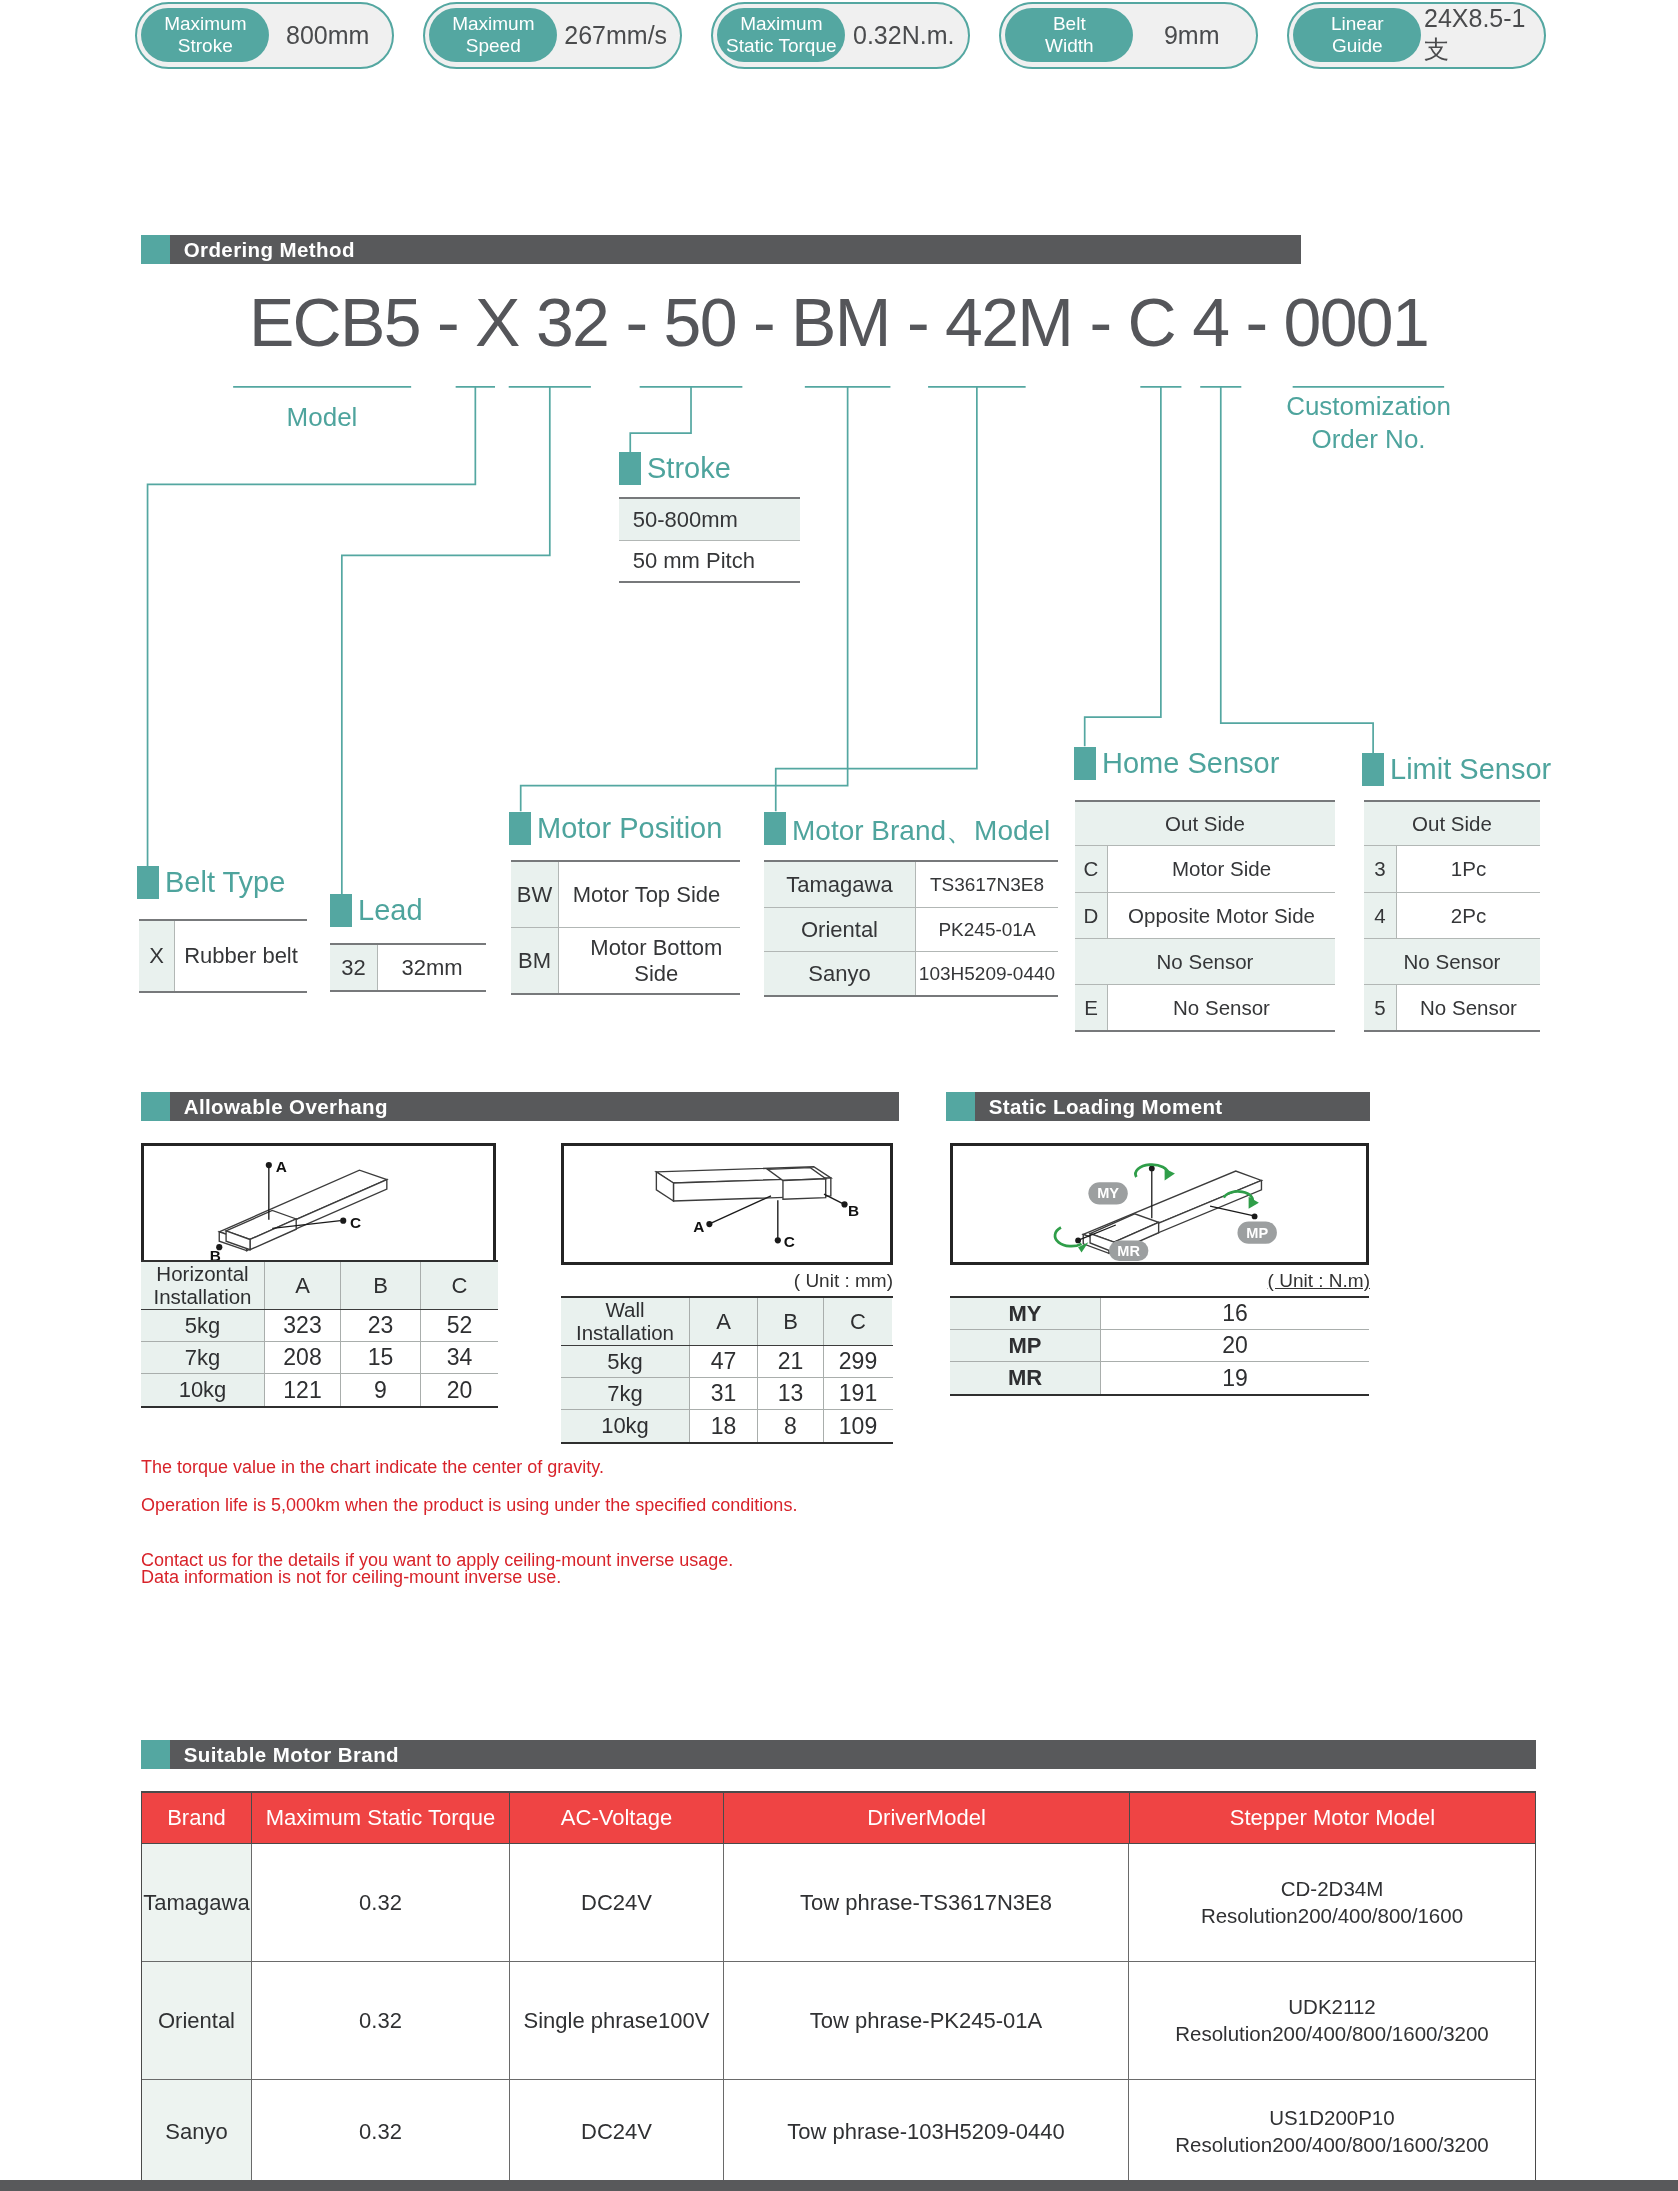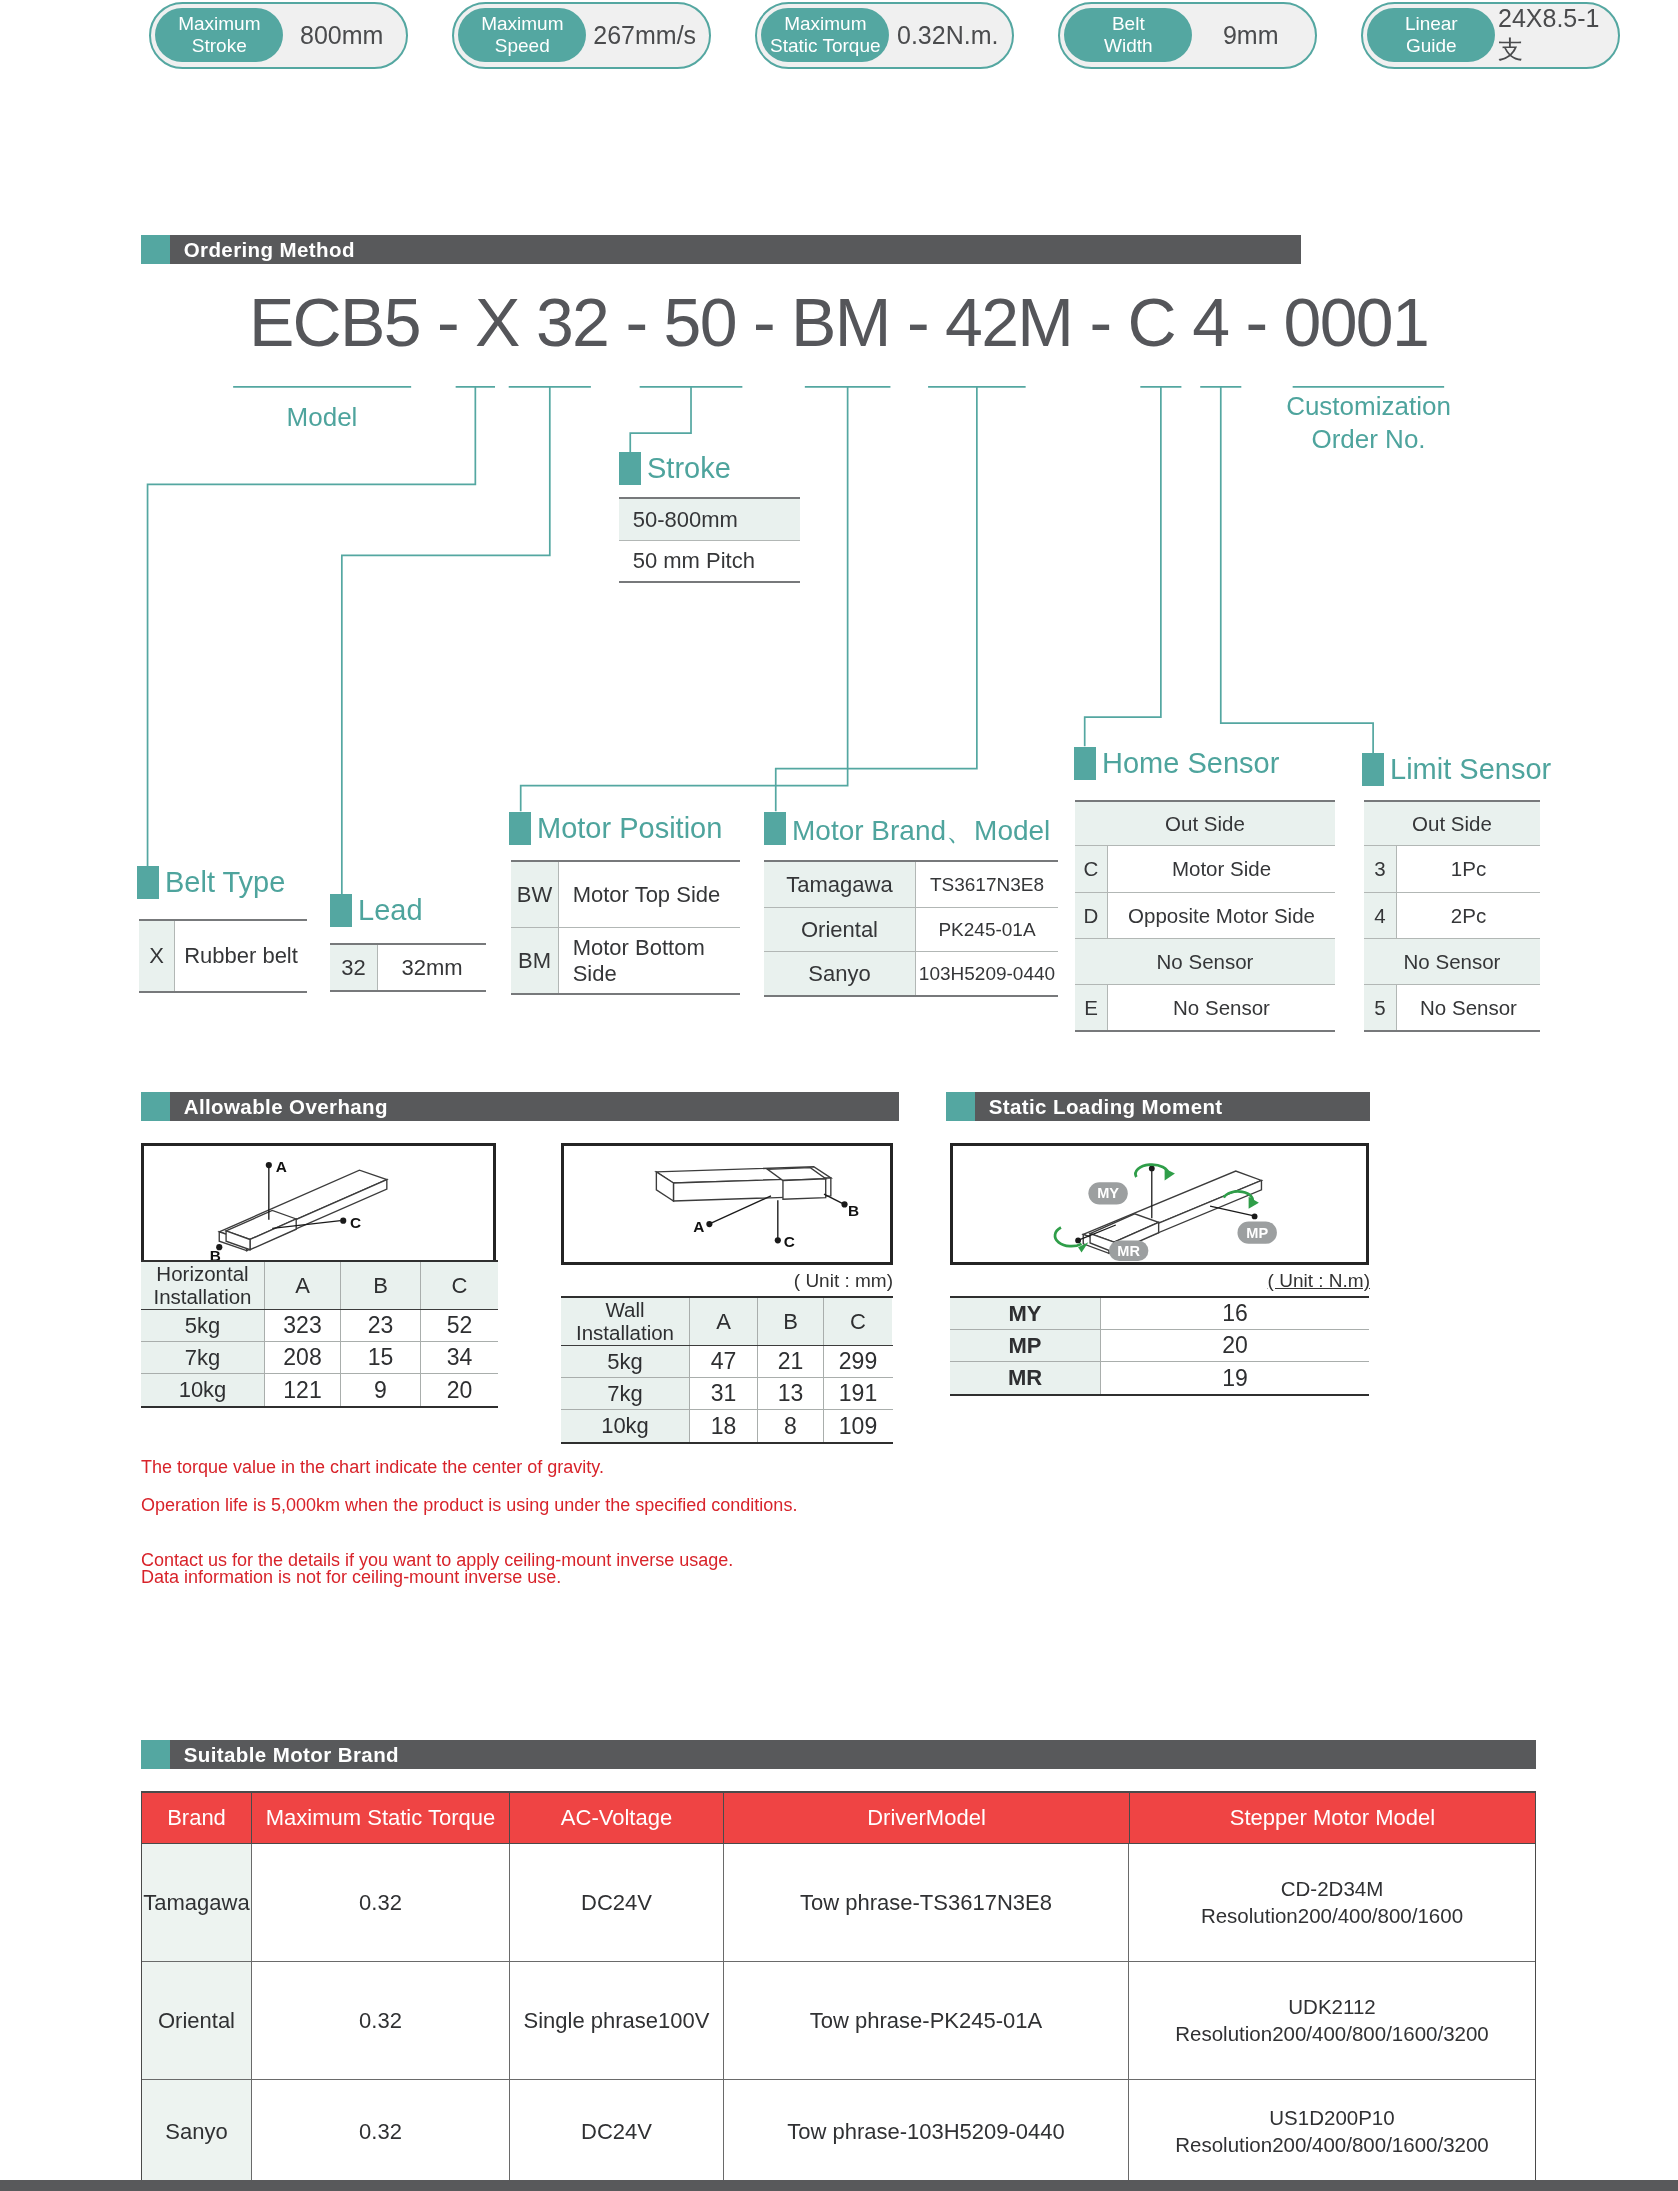--- a/index.html
+++ b/index.html
@@ -2,41 +2,41 @@
 <html style="font-size:13.7px"><head>
 <meta charset="utf-8">
 <style>
   html,body{margin:0;padding:0;}
   body{
     width:1679px;height:2192px;position:relative;background:#ffffff;
     font-family:"Liberation Sans", sans-serif;color:#3a3b3d;overflow:hidden;
   }
   .abs{position:absolute;}
   
-  .badges{position:absolute;top:1.7px;left:149px;display:flex;gap:44px;}
+  .badges{position:absolute;top:1.7px;left:135px;display:flex;gap:29px;}
   .badge{width:259px;height:67px;border:2.6px solid #54a7a1;border-radius:36px;background:#f0f0f0;position:relative;box-sizing:border-box;}
   .badge .tag{position:absolute;left:4.3px;top:4.3px;bottom:4.3px;width:128px;background:#54a7a1;border-radius:29px;color:#fff;
     display:flex;flex-direction:column;align-items:center;justify-content:center;font-size:19px;line-height:1.18;text-align:center;}
   .badge .val{position:absolute;left:135px;right:8.6px;top:0;bottom:0;display:flex;align-items:center;justify-content:center;font-size:25px;color:#4a4b4d;}
   
   .sbar{position:absolute;height:29px;display:flex;}
   .sbar .sq{width:29px;background:#54a7a1;}
   .sbar .lab{flex:1;background:#58595b;color:#ffffff;font-weight:bold;font-size:20.5px;display:flex;align-items:center;padding-left:13.7px;letter-spacing:0.4px;}
   
   .bigcode{position:absolute;left:141px;top:283px;width:1395px;text-align:center;font-size:68px;letter-spacing:-1.7px;color:#55565a;white-space:nowrap;}
   .teal-label{position:absolute;color:#4ea49d;font-size:26px;text-align:center;line-height:1.28;}
   
   .otitle{position:absolute;display:flex;align-items:flex-start;gap:6px;color:#4ea49d;font-size:29px;white-space:nowrap;}
   .otitle .tsq{width:22px;height:33px;background:#54a7a1;flex:0 0 auto;}
   
   .mt{position:absolute;border-top:2.6px solid #77797b;border-bottom:2.6px solid #77797b;font-size:22px;color:#353638;box-sizing:border-box;}
   .mt .r{display:flex;align-items:stretch;}
   .mt .r + .r{border-top:0.9px solid #b2b7b5;}
   .mt .code{background:#e9f1ee;display:flex;align-items:center;justify-content:center;border-right:0.9px solid #b2b7b5;box-sizing:border-box;}
-  .mt .val{flex:1;display:flex;align-items:center;}
+  .mt .val{flex:1;display:flex;align-items:center;text-align:center;}
   .mt .val.c{justify-content:center;}
   .mt .val.pad{padding-left:13.7px;}
   .mt .hdr{background:#e9f1ee;display:flex;align-items:center;justify-content:center;}
   .mt .light{background:#e9f1ee;}
   
   .dbox{position:absolute;border:3.4px solid #242424;background:#fff;box-sizing:border-box;}
   .unit{position:absolute;font-size:19px;color:#333;text-align:right;}
   
   .ovt{position:absolute;border-top:2.6px solid #2f2f2f;border-bottom:2.6px solid #2f2f2f;color:#2e2f31;box-sizing:border-box;}
   .ovt .row{display:flex;}

